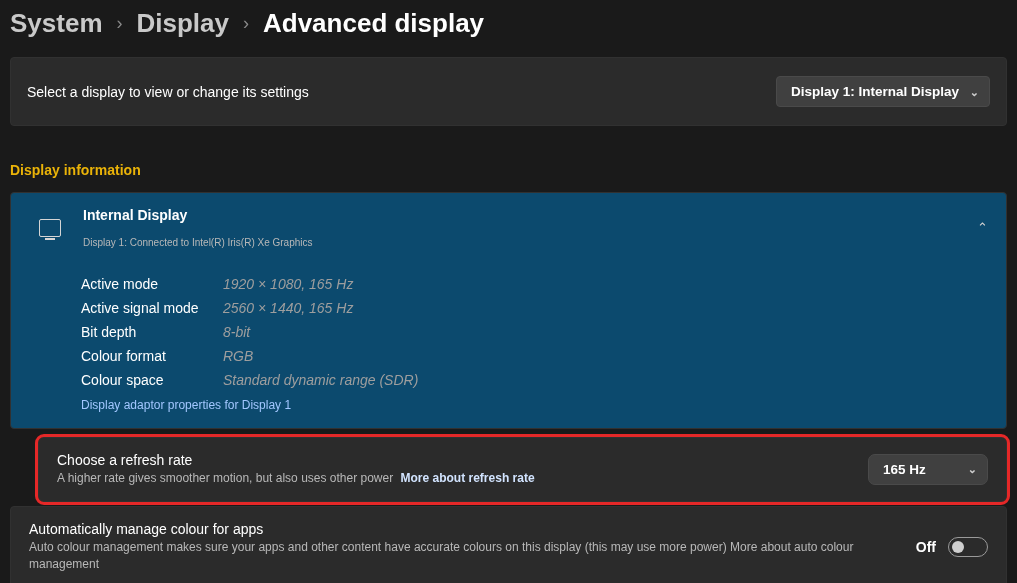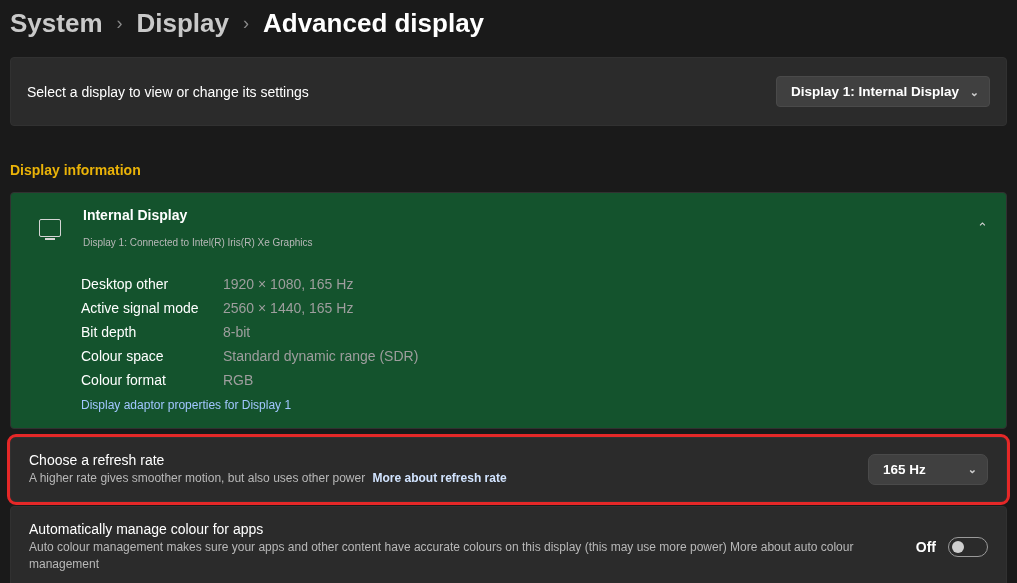--- a/index.html
+++ b/index.html
@@ -66,21 +66,21 @@
       color: #cfcfcf;
       font-size: 11px;
     }
     .section-header {
       font-size: 14px;
       font-weight: 600;
       color: #eab308;
       margin: 36px 0 14px 0;
     }
     .panel {
-      background: #14532d;
+      background: #0c4a6e;
       border: 1px solid #313131;
       border-radius: 4px;
     }
     .panel-header {
       display: flex;
       align-items: center;
       justify-content: space-between;
       padding: 14px 18px 14px 28px;
       cursor: pointer;
     }
@@ -108,20 +108,21 @@
       padding: 4px 0;
     }
     .detail-row .label {
       width: 142px;
       color: #ffffff;
       font-size: 14px;
     }
     .detail-row .value {
       color: #9e9e9e;
       font-size: 14px;
+      font-style: italic;
     }
     .link {
       color: #8ab4f8;
       color: #99c2ff;
       color: #a2c7ff;
       font-size: 12px;
       padding: 6px 0 0 0;
       cursor: pointer;
     }
     .row-card {
@@ -131,20 +132,21 @@
       display: flex;
       align-items: center;
       justify-content: space-between;
       padding: 14px 18px;
       margin-top: 4px;
     }
     .row-card.highlight {
       outline: 3px solid #e52828;
       border-radius: 6px;
       margin-top: 8px;
+      margin-left: 28px;
     }
     .row-card .rc-left { max-width: 830px; }
     .row-card .rc-title { font-size: 14px; font-weight: 400; color: #ffffff; }
     .row-card .rc-sub {
       font-size: 12px;
       color: #b8b8b8;
       margin-top: 2px;
       line-height: 1.4;
     }
     .row-card .rc-sub .inline-link {
@@ -201,38 +203,38 @@
         <div>
           <div class="title">Internal Display</div>
           <div class="subtitle">Display 1: Connected to Intel(R) Iris(R) Xe Graphics</div>
         </div>
       </div>
       <span class="chev-up">⌃</span>
     </div>
 
     <div class="detail-grid">
       <div class="detail-row">
-        <span class="label">Desktop other</span>
+        <span class="label">Active mode</span>
         <span class="value">1920 × 1080, 165 Hz</span>
       </div>
       <div class="detail-row">
         <span class="label">Active signal mode</span>
         <span class="value">2560 × 1440, 165 Hz</span>
       </div>
       <div class="detail-row">
         <span class="label">Bit depth</span>
         <span class="value">8-bit</span>
       </div>
       <div class="detail-row">
+        <span class="label">Colour format</span>
+        <span class="value">RGB</span>
+      </div>
+      <div class="detail-row">
         <span class="label">Colour space</span>
         <span class="value">Standard dynamic range (SDR)</span>
-      </div>
-      <div class="detail-row">
-        <span class="label">Colour format</span>
-        <span class="value">RGB</span>
       </div>
       <div class="link">Display adaptor properties for Display 1</div>
     </div>
   </div>
 
   <div class="row-card highlight">
     <div class="rc-left">
       <div class="rc-title">Choose a refresh rate</div>
       <div class="rc-sub">
         <span>A higher rate gives smoother motion, but also uses other power</span>

